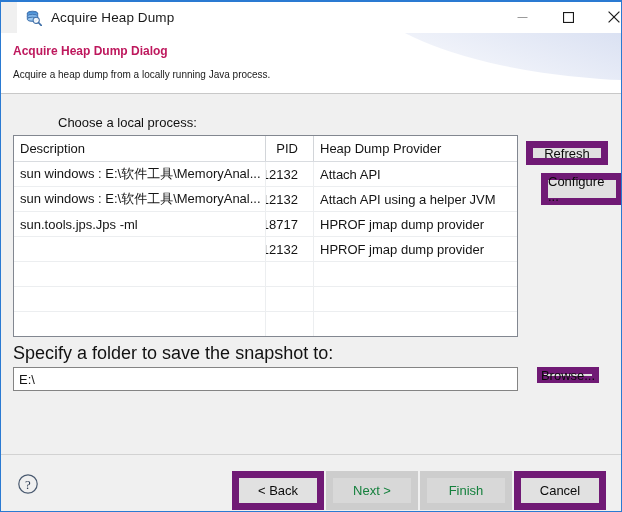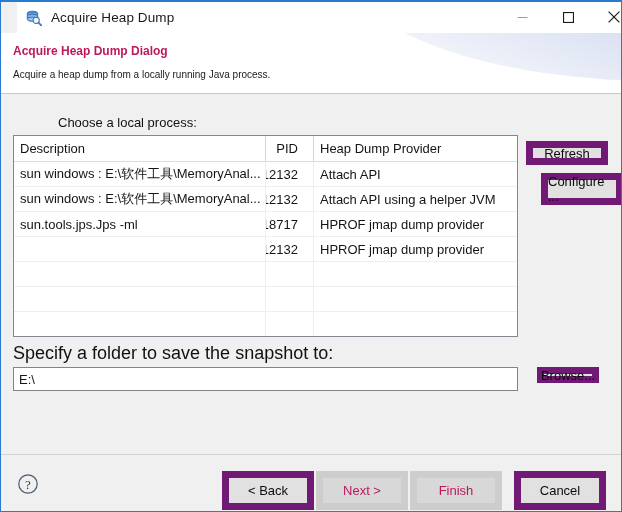--- a/index.html
+++ b/index.html
@@ -147,21 +147,21 @@
     background: #e1e1e1;
     border: 7px solid #701a75;
     font-size: 13px;
     color: #0b0b0b;
     font-family: "Liberation Sans", "DejaVu Sans", sans-serif;
     display: flex;
     align-items: center;
     justify-content: center;
     cursor: default;
   }
-  .btn.disabled { color: #be185d; border-color: #cdcdcd; background: #d8d8d8; }
+  .btn.disabled { color: #15803d; border-color: #cdcdcd; background: #d8d8d8; }
   #btn-refresh {
     position: absolute;
     left: 525px; top: 46px;
     width: 82px; height: 24px;
   }
   #btn-configure {
     position: absolute;
     left: 525px; top: 78px;
     width: 82px; height: 32px; margin-left: 15px;
   }
@@ -205,21 +205,21 @@
     left: 16px; top: 18px;
     width: 22px; height: 22px;
   }
   #footer-buttons {
     position: absolute;
     right: 15px; top: 16px;
     display: flex;
     gap: 2px;
   }
   .fbtn { width: 92px; height: 39px; }
-  .fbtn.gap { margin-left: 10px; }
+  .fbtn.gap { }
 </style>
 </head>
 <body>
 
 <div id="window">
 
   <div id="titlebar">
     <div id="app-icon">
       <svg width="16" height="16" viewBox="0 0 16 16">
         <ellipse cx="6.5" cy="3.2" rx="5.2" ry="2.0" fill="#4a8fd4" stroke="#2d5f9e" stroke-width="0.8"></ellipse>

